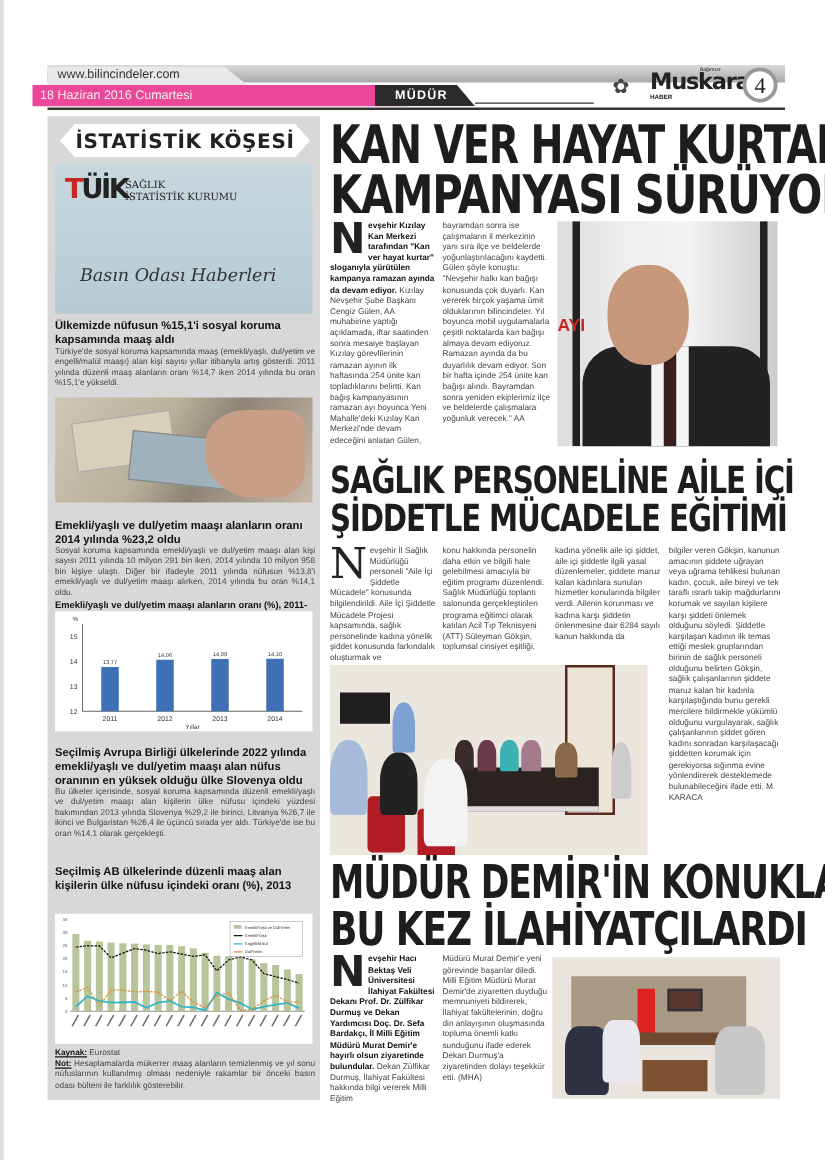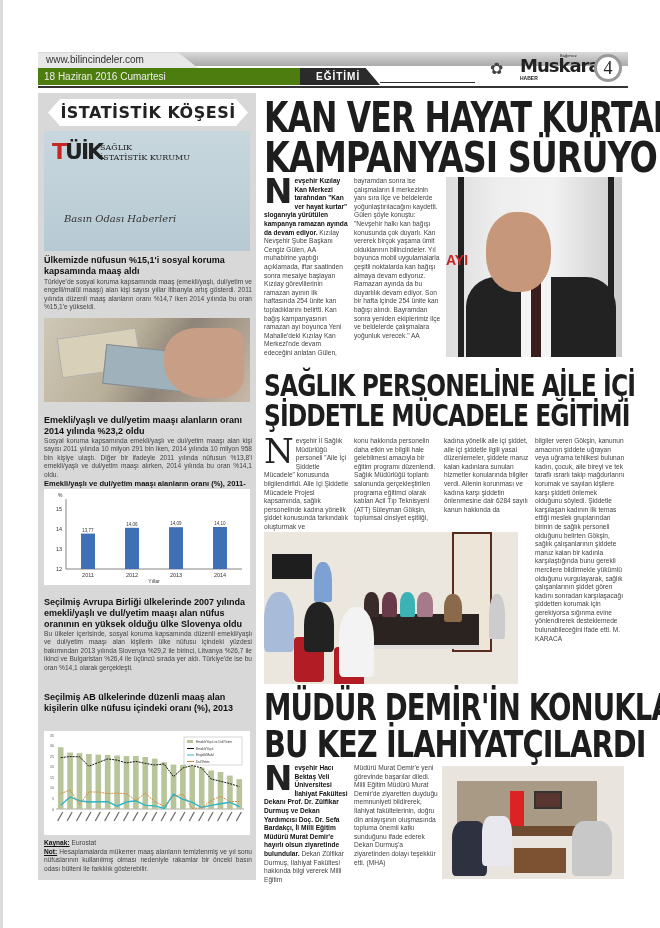--- a/index.html
+++ b/index.html
@@ -1,36 +1,36 @@
 <!DOCTYPE html>
 <html><head>
 <meta charset="utf-8">
 <style>
 *{box-sizing:border-box;margin:0;padding:0}
 body{width:660px;height:928px;background:#fff;font-family:"Liberation Sans",sans-serif;color:#222;position:relative;overflow:hidden}
 .outer{position:absolute;left:0;top:0;width:660px;height:928px;border-left:3px solid #ddd}
 .hdr-top{position:absolute;left:38px;top:52px;width:590px;height:14px;background:linear-gradient(#d9d9d9,#aaa);}
 .hdr-url{position:absolute;left:38px;top:53px;width:160px;height:15px;background:#e8e8e8;font-size:10px;color:#333;padding-left:8px;line-height:14px;clip-path:polygon(0 0,88% 0,100% 100%,0 100%)}
-.hdr-bar{position:absolute;left:38px;top:68px;width:300px;height:17px;background:#4d7c0f;color:#eee;font-size:10px;line-height:17px;padding-left:6px}
+.hdr-bar{position:absolute;left:26px;top:68px;width:300px;height:17px;background:#ec4899;color:#eee;font-size:10px;line-height:17px;padding-left:6px}
 .hdr-guncel{position:absolute;left:300px;top:68px;width:80px;height:17px;background:#2b2b2b;color:#fff;font-size:10px;font-weight:bold;line-height:17px;padding-left:16px;letter-spacing:1px;clip-path:polygon(0 0,82% 0,100% 100%,0 100%)}
 .hdr-line{position:absolute;left:38px;top:86px;width:590px;height:2px;background:#333}
 .hdr-line2{position:absolute;left:380px;top:82px;width:95px;height:1px;background:#333}
 .logo{position:absolute;left:490px;top:53px;width:100px;height:30px}
 .logo .m{position:absolute;left:30px;top:2px;font-size:18px;font-weight:bold;color:#222;font-family:"DejaVu Sans",sans-serif;letter-spacing:-1px}
 .logo .h{position:absolute;left:30px;top:22px;font-size:5px;font-weight:bold}
 .logo .rep{position:absolute;left:70px;top:0;font-size:4px}
 .logo .bird{position:absolute;left:0;top:6px;font-size:16px;color:#444}
 .pageno{position:absolute;left:594px;top:54px;width:28px;height:28px;border-radius:50%;border:3px solid #999;background:#fff;text-align:center;font-family:"Liberation Serif",serif;font-size:18px;line-height:22px}
 .side{position:absolute;left:38px;top:93px;width:218px;height:787px;background:#d8d8d8}
 .side-title{position:absolute;left:48px;top:99px;width:200px;height:27px;background:#fff;text-align:center;font-family:"DejaVu Sans",sans-serif;font-weight:bold;font-size:16px;line-height:27px;letter-spacing:0.5px;clip-path:polygon(6% 0,94% 0,100% 50%,94% 100%,6% 100%,0 50%)}
 .tuik{position:absolute;left:44px;top:131px;width:206px;height:120px;background:linear-gradient(#c8d7de,#b7cad3)}
 .tuik .lg{position:absolute;left:8px;top:8px;font-size:22px;font-weight:bold;color:#222;font-family:"DejaVu Sans",sans-serif;letter-spacing:-2px}
 .tuik .lg b{color:#c82525}
 .tuik .nm{position:absolute;left:56px;top:12px;font-family:"DejaVu Serif",serif;font-size:8px;line-height:10px;color:#222}
-.tuik .bo{position:absolute;left:20px;top:82px;font-family:"DejaVu Serif",serif;font-style:italic;font-size:10px;color:#333}
+.tuik .bo{position:absolute;left:20px;top:82px;font-family:"DejaVu Serif",serif;font-style:italic;font-size:14px;color:#333}
 .s-h{position:absolute;left:44px;font-weight:bold;font-size:9px;color:#111;width:208px;line-height:11px}
 .s-p{position:absolute;left:44px;font-size:6.6px;color:#444;width:208px;line-height:8.4px;text-align:justify}
 .s-img{position:absolute;left:44px;top:318px;width:206px;height:84px;background:linear-gradient(120deg,#cfc7b7,#b9b09a 40%,#8e8477 60%,#c9b9a8);}
 .s-img .note{position:absolute;left:15px;top:15px;width:80px;height:40px;background:#d8d0b8;transform:rotate(-8deg);border:1px solid #aaa}
 .s-img .note2{position:absolute;left:60px;top:30px;width:80px;height:40px;background:#9fb2bb;transform:rotate(6deg);border:1px solid #888}
 .s-img .hand{position:absolute;left:120px;top:10px;width:80px;height:70px;background:#c89f86;border-radius:40% 20% 30% 50%}
 .chart1{position:absolute;left:44px;top:489px;width:206px;height:96px;background:#fff}
 .chart2{position:absolute;left:44px;top:731px;width:206px;height:104px;background:#fff}
 .photo1{position:absolute;left:446px;top:177px;width:176px;height:180px;background:linear-gradient(90deg,#ddd 0,#eee 30%,#f2f2f2 60%,#ccc);overflow:hidden}
 .photo1 .sign{position:absolute;left:0;top:75px;font-weight:bold;color:#c82525;font-size:14px}
@@ -60,21 +60,21 @@
 .photo3 .pp{position:absolute;border-radius:30% 30% 10% 10%}
 </style>
 </head>
 <body>
 
 <div class="outer"></div>
 
 <div class="hdr-top"></div>
 <div class="hdr-url">www.bilincindeler.com</div>
 <div class="hdr-bar">18 Haziran 2016 Cumartesi</div>
-<div class="hdr-guncel">EĞİTİMİ</div>
+<div class="hdr-guncel">MÜDÜR</div>
 <div class="hdr-line2"></div>
 <div class="hdr-line"></div>
 <div class="logo">
   <span class="bird">✿</span>
   <span class="rep">Bağımsız</span>
   <span class="m">Muskara</span>
   <span class="h">HABER</span>
 </div>
 <div class="pageno">4</div>
 
@@ -117,21 +117,21 @@
       <rect x="125" y="38.2" width="14" height="41.8" fill="#3f6fb5"></rect>
       <text x="132" y="36.2" font-size="4.5" text-anchor="middle" fill="#333">14,09</text>
       <text x="132" y="88" font-size="5.5" text-anchor="middle" fill="#333">2013</text>
       <rect x="169" y="38.00000000000001" width="14" height="41.99999999999999" fill="#3f6fb5"></rect>
       <text x="176" y="36.00000000000001" font-size="4.5" text-anchor="middle" fill="#333">14,10</text>
       <text x="176" y="88" font-size="5.5" text-anchor="middle" fill="#333">2014</text>
       <text x="110" y="94" font-size="5" text-anchor="middle" fill="#333">Yıllar</text>
     </svg>
 </div>
 
-<div class="s-h" style="top:597px">Seçilmiş Avrupa Birliği ülkelerinde 2007 yılında emekli/yaşlı ve dul/yetim maaşı alan nüfus oranının en yüksek olduğu ülke Slovenya oldu</div>
+<div class="s-h" style="top:597px">Seçilmiş Avrupa Birliği ülkelerinde 2022 yılında emekli/yaşlı ve dul/yetim maaşı alan nüfus oranının en yüksek olduğu ülke Slovenya oldu</div>
 <div class="s-p" style="top:630px">Bu ülkeler içerisinde, sosyal koruma kapsamında düzenli emekli/yaşlı ve dul/yetim maaşı alan kişilerin ülke nüfusu içindeki yüzdesi bakımından 2013 yılında Slovenya %29,2 ile birinci, Litvanya %26,7 ile ikinci ve Bulgaristan %26,4 ile üçüncü sırada yer aldı. Türkiye'de ise bu oran %14,1 olarak gerçekleşti.</div>
 <div class="s-h" style="top:692px">Seçilmiş AB ülkelerinde düzenli maaş alan kişilerin ülke nüfusu içindeki oranı (%), 2013</div>
 
 <div class="chart2">
   <svg id="c2" width="206" height="104">
       <line x1="12" y1="78" x2="200" y2="78" stroke="#555" stroke-width="0.5"></line>
       <text x="10" y="79.5" font-size="3.5" text-anchor="end" fill="#555">0</text>
       <text x="10" y="68.92857142857143" font-size="3.5" text-anchor="end" fill="#555">5</text>
       <text x="10" y="58.35714285714286" font-size="3.5" text-anchor="end" fill="#555">10</text>
       <text x="10" y="47.78571428571429" font-size="3.5" text-anchor="end" fill="#555">15</text>

